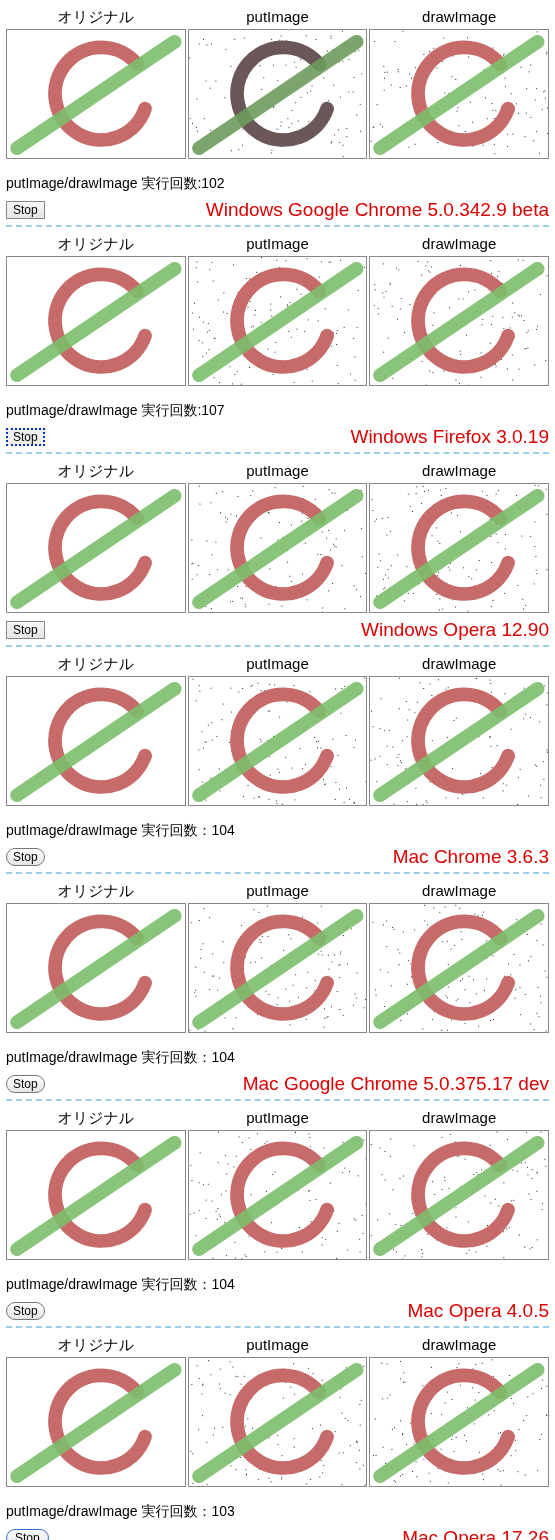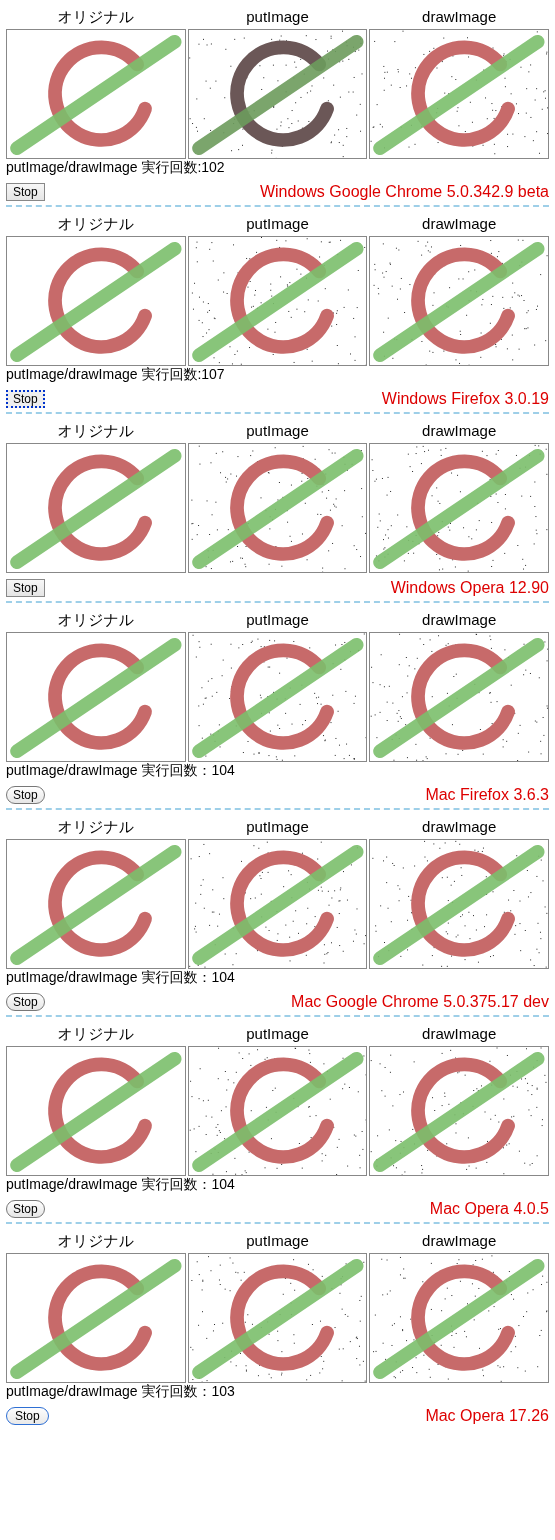--- a/index.html
+++ b/index.html
@@ -40,21 +40,21 @@
     background: #fff;
     overflow: hidden;
   }
   .canvas-box svg {
     position: absolute;
     inset: 0;
     width: 100%;
     height: 100%;
   }
   .count {
-    margin: 0 0 2px 0;
+    margin: 16px 0 2px 0;
     font-size: 14px;
   }
   .row {
     display: flex;
     align-items: center;
     justify-content: space-between;
     margin-top: 6px;
   }
   .stop-btn {
     font-size: 12px;
@@ -76,21 +76,21 @@
     padding: 0px 5px;
   }
   .stop-btn.mac-blue {
     border-radius: 10px;
     border: 1.5px solid #2e6fd4;
     background: linear-gradient(#fdfdfd,#e9e9e9);
     padding: 1px 8px;
   }
   .label {
     color: #d00;
-    font-size: 16px;
+    font-size: 19px;
     text-align: right;
   }
   .noise-dot { fill: #222; }
 </style>
 </head>
 <body>
 
 <div id="root">
     <div class="section">
       <div class="headers">
@@ -1185,21 +1185,21 @@
               <rect x="179.1" y="27.8" width="1" height="1" class="noise-dot"></rect>
             </g>
             <path d="M 132 35 A 47 47 0 1 0 140 80" fill="none" stroke="#c76a6a" stroke-width="14" stroke-linecap="round"></path>
             <line x1="10" y1="120" x2="170" y2="12" stroke="#7cbf6c" stroke-width="14" stroke-linecap="round" opacity="0.9"></line>
           </svg>
         </div>
       </div>
       <div class="count"><span>putImage/drawImage 実行回数</span><span>：</span><span>104</span></div>
       <div class="row">
         <button class="stop-btn pill">Stop</button>
-        <div class="label">Mac Firefox 3.6.3</div>
+        <div class="label">Mac Chrome 3.6.3</div>
       </div>
     </div>
     <div class="section">
       <div class="headers">
         <div>オリジナル</div>
         <div>putImage</div>
         <div>drawImage</div>
       </div>
       <div class="canvases">
         <div class="canvas-box">

